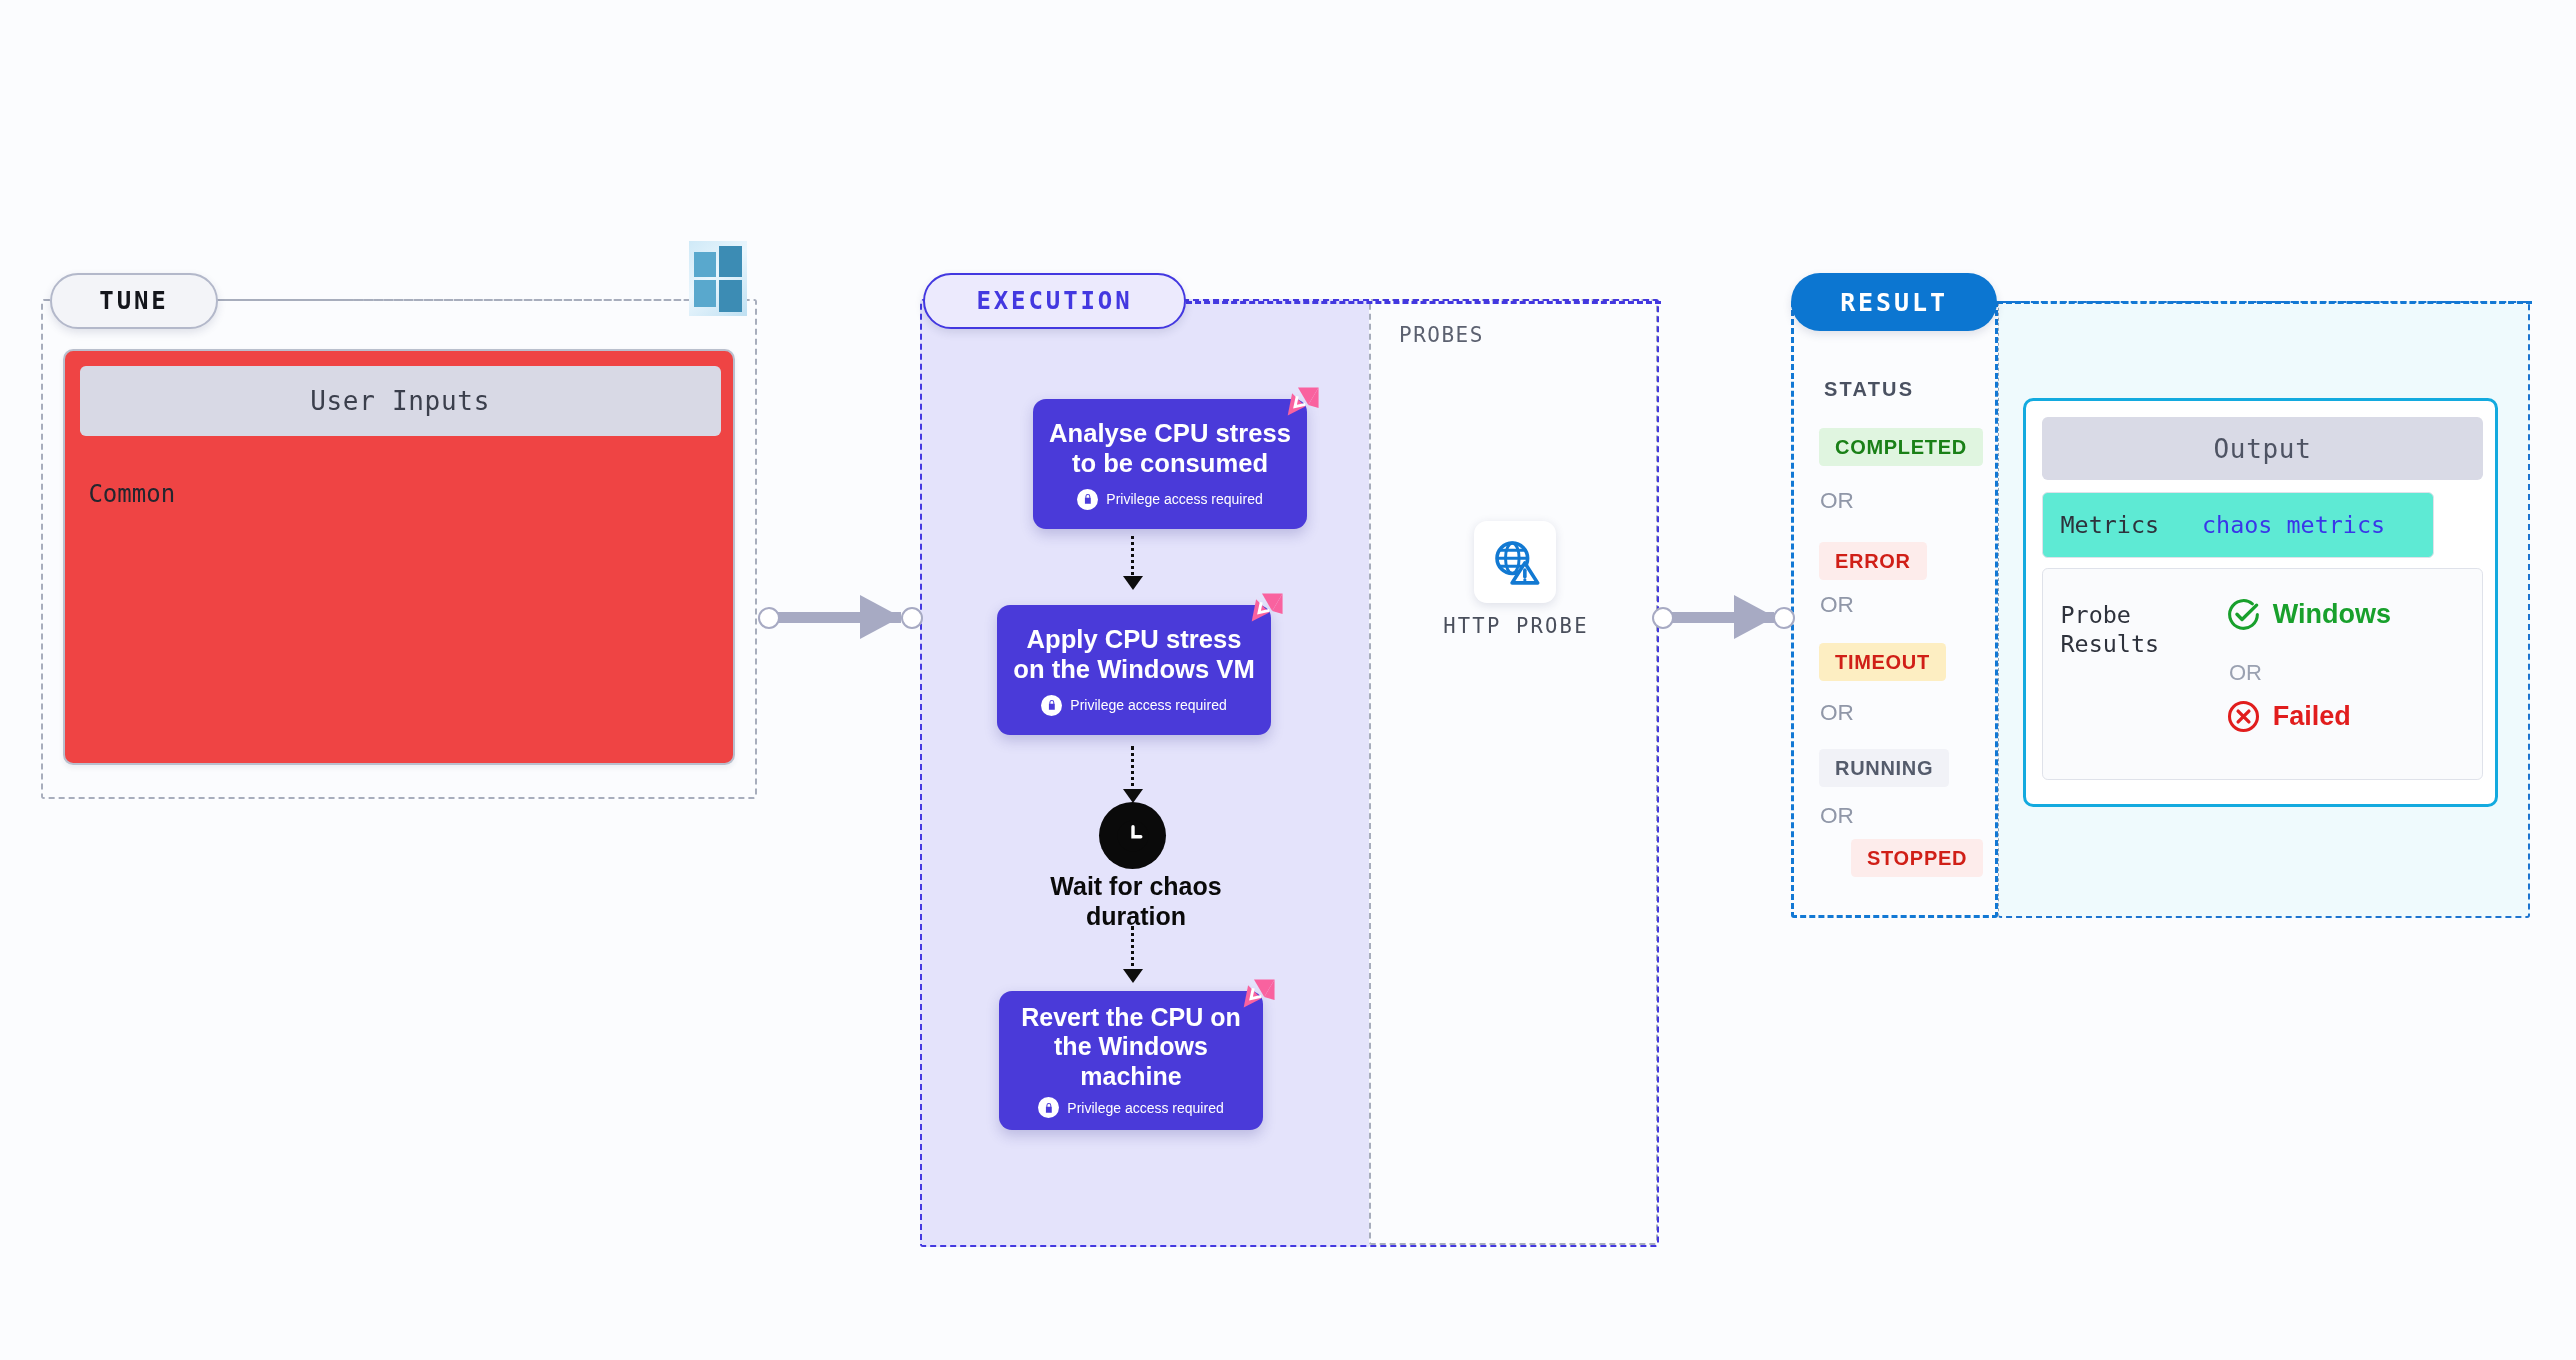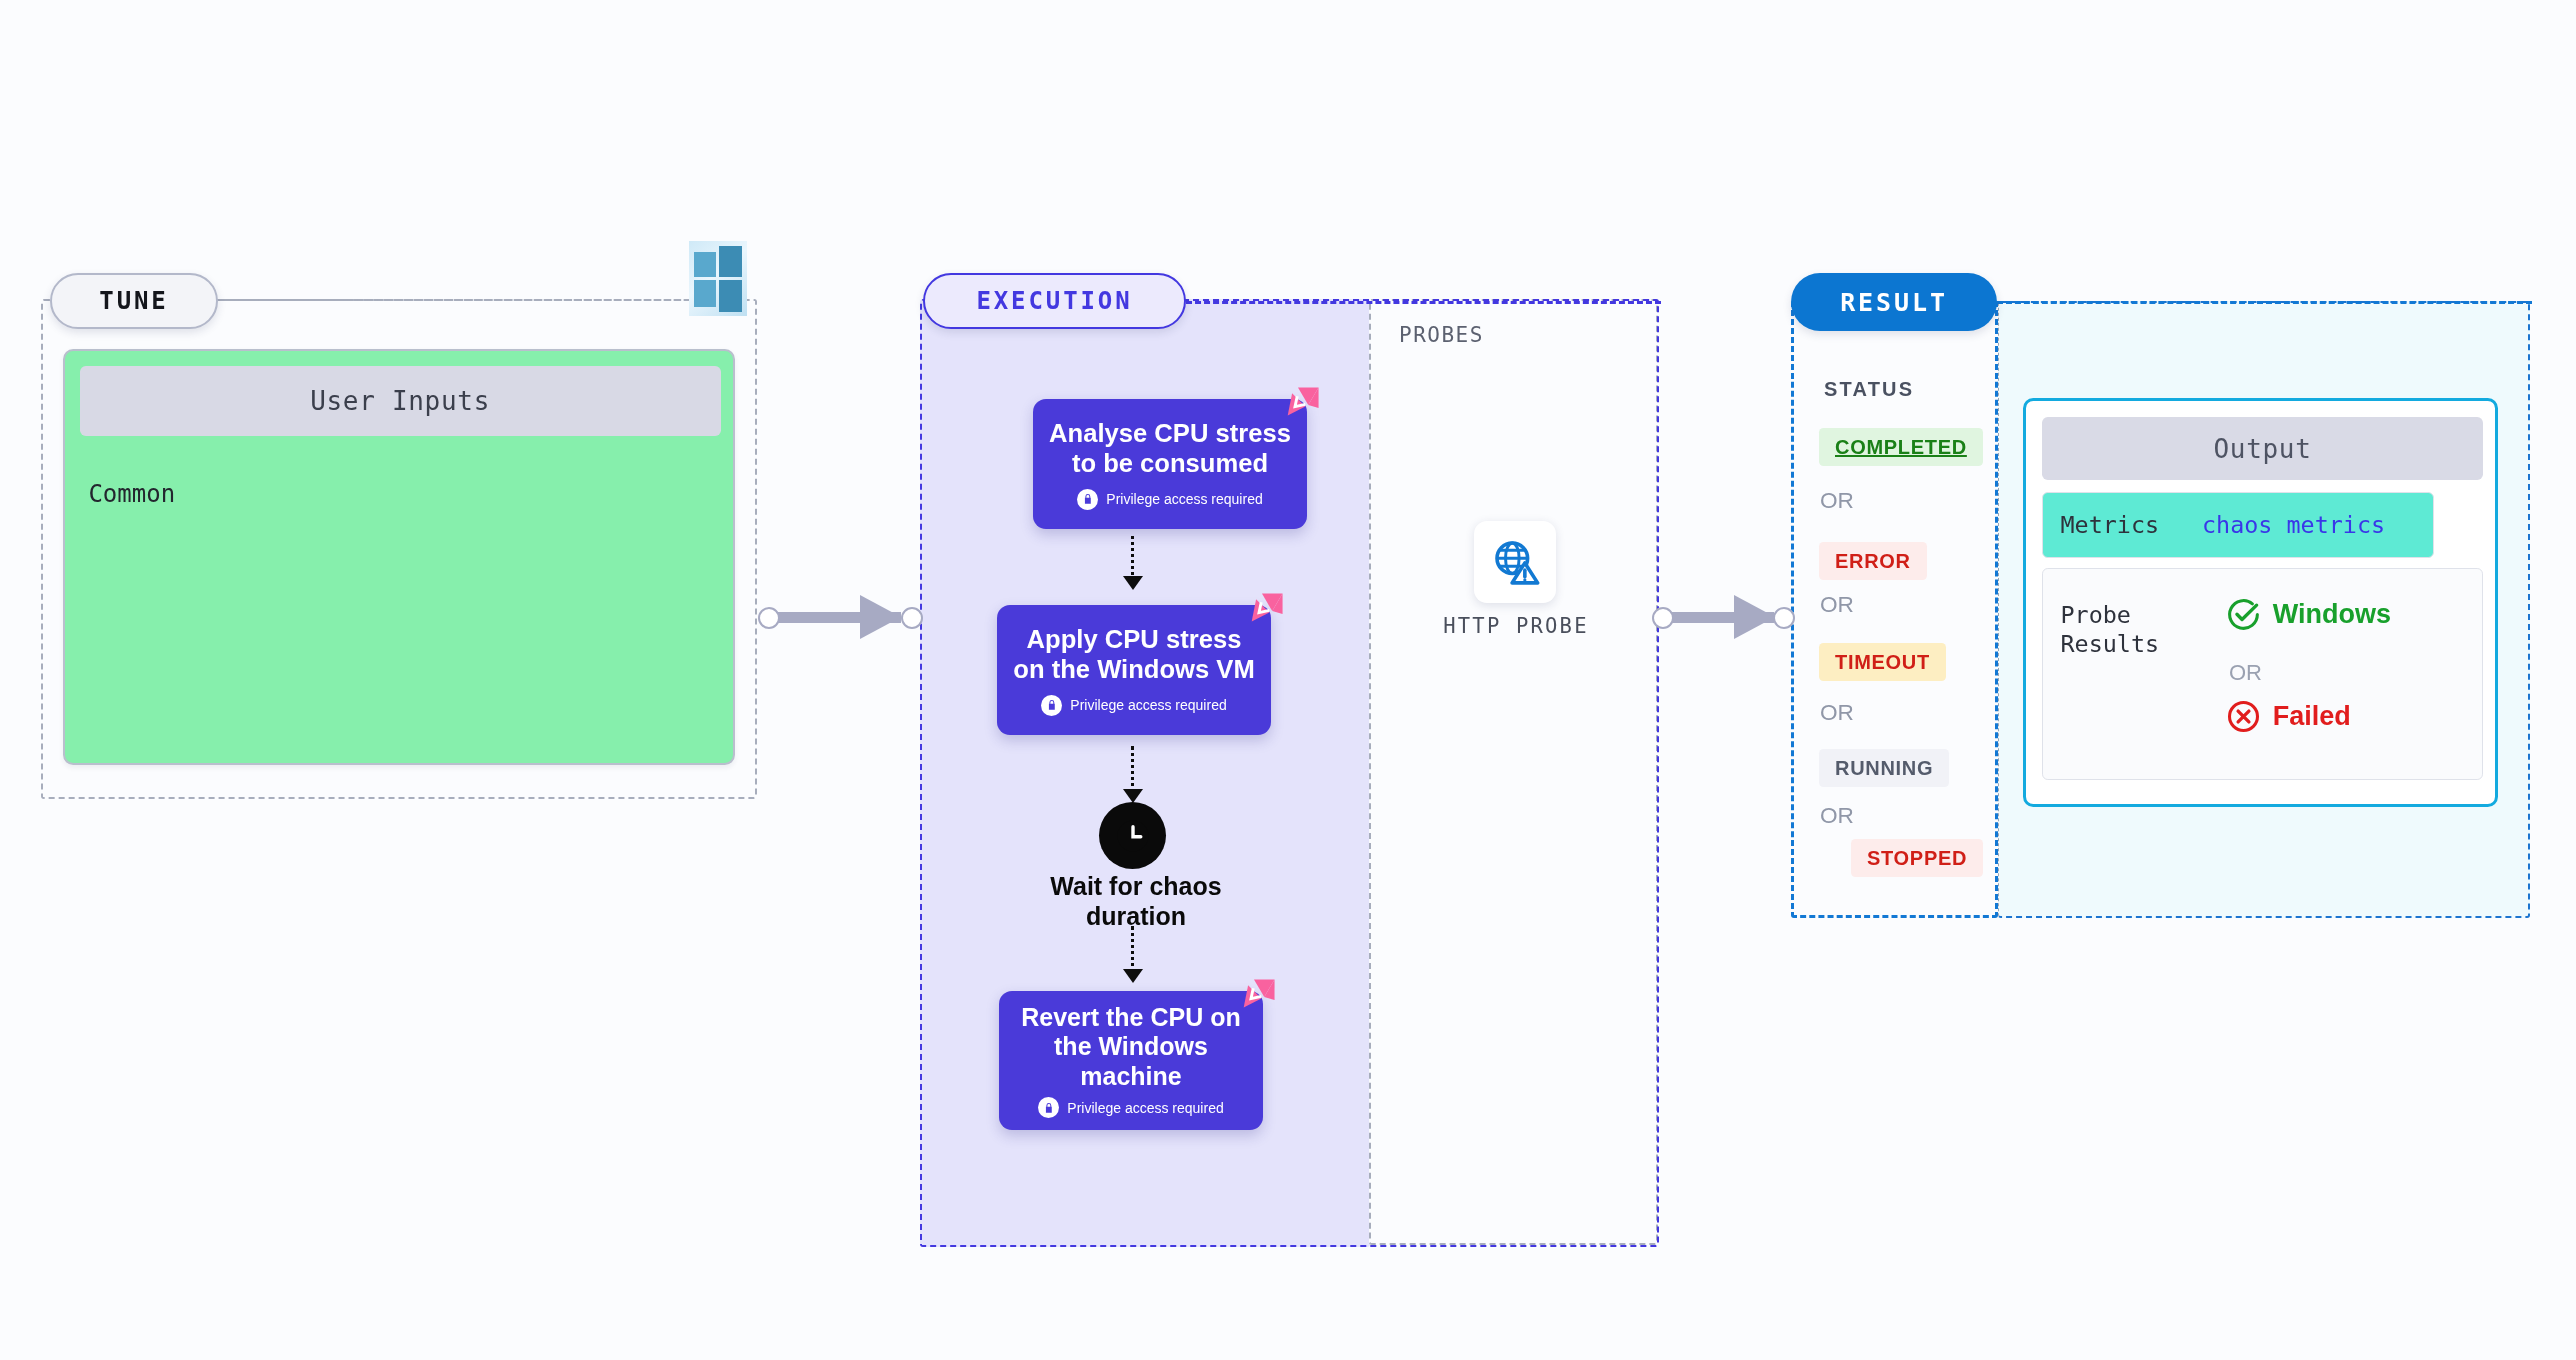--- a/index.html
+++ b/index.html
@@ -75,21 +75,21 @@
   #leader-exec  { left: 1186px; top: 301px; width: 475px; }
   .leader.blue2 { border-top: 3.7px dashed #1278d4; }
   #leader-result{ left: 1997px; top: 301px; width: 535px; }
 
   
   #win-logo-tune { position: absolute; left: 689px; top: 241px; width: 58px; height: 75px; }
 
   
   #tune-card {
     position: absolute; left: 63px; top: 349px; width: 672px; height: 416px;
-    background: #86efac; border: 2.2px solid #b9bfcd; border-radius: 10.2px;
+    background: #ef4444; border: 2.2px solid #b9bfcd; border-radius: 10.2px;
     box-shadow: 0 2.2px 5.8px rgba(40,50,90,0.07);
   }
   #user-inputs-head {
     position: absolute; left: 14.6px; top: 14.6px; width: 641px; height: 70px;
     background: #d8d9e5; border-radius: 5.8px;
     display: flex; align-items: center; justify-content: center;
     font-family: "DejaVu Sans Mono", monospace; font-size: 26px; color: #3b3f4c;
     letter-spacing: 0.7px;
   }
   #tune-params-box {
@@ -406,21 +406,21 @@
       <path d="M3.4 10h14.2M4.6 6.2h11.8M4.6 13.8h11.8" stroke="#1279d2" stroke-width="1.4" fill="none"></path>
       <path d="M16.4 12.2 L22.4 21.6 L10.4 21.6 Z" fill="#ffffff" stroke="#1279d2" stroke-width="1.7" stroke-linejoin="round"></path>
       <path d="M16.4 15.6v3.1" stroke="#1279d2" stroke-width="1.7" stroke-linecap="round"></path>
       <circle cx="16.4" cy="20.2" r="0.75" fill="#1279d2"></circle>
     </svg>
   </div>
   <div id="probe-label">HTTP PROBE</div>
 
   <div id="status-title">STATUS</div>
 
-  <div class="status-badge" id="sb-0" style="background:#e0f5e0;color:#1a8017;text-decoration:underline;">COMPLETED</div>
+  <div class="status-badge" id="sb-0" style="background:#e0f5e0;color:#1a8017;">COMPLETED</div>
   <div class="or-text" id="or-0">OR</div>
 
   <div class="status-badge" id="sb-1" style="background:#fdeceb;color:#d01f17;">ERROR</div>
   <div class="or-text" id="or-1">OR</div>
 
   <div class="status-badge" id="sb-2" style="background:#fdeec2;color:#d01f17;">TIMEOUT</div>
   <div class="or-text" id="or-2">OR</div>
 
   <div class="status-badge" id="sb-3" style="background:#f1f2f7;color:#545b6b;">RUNNING</div>
   <div class="or-text" id="or-3">OR</div>

